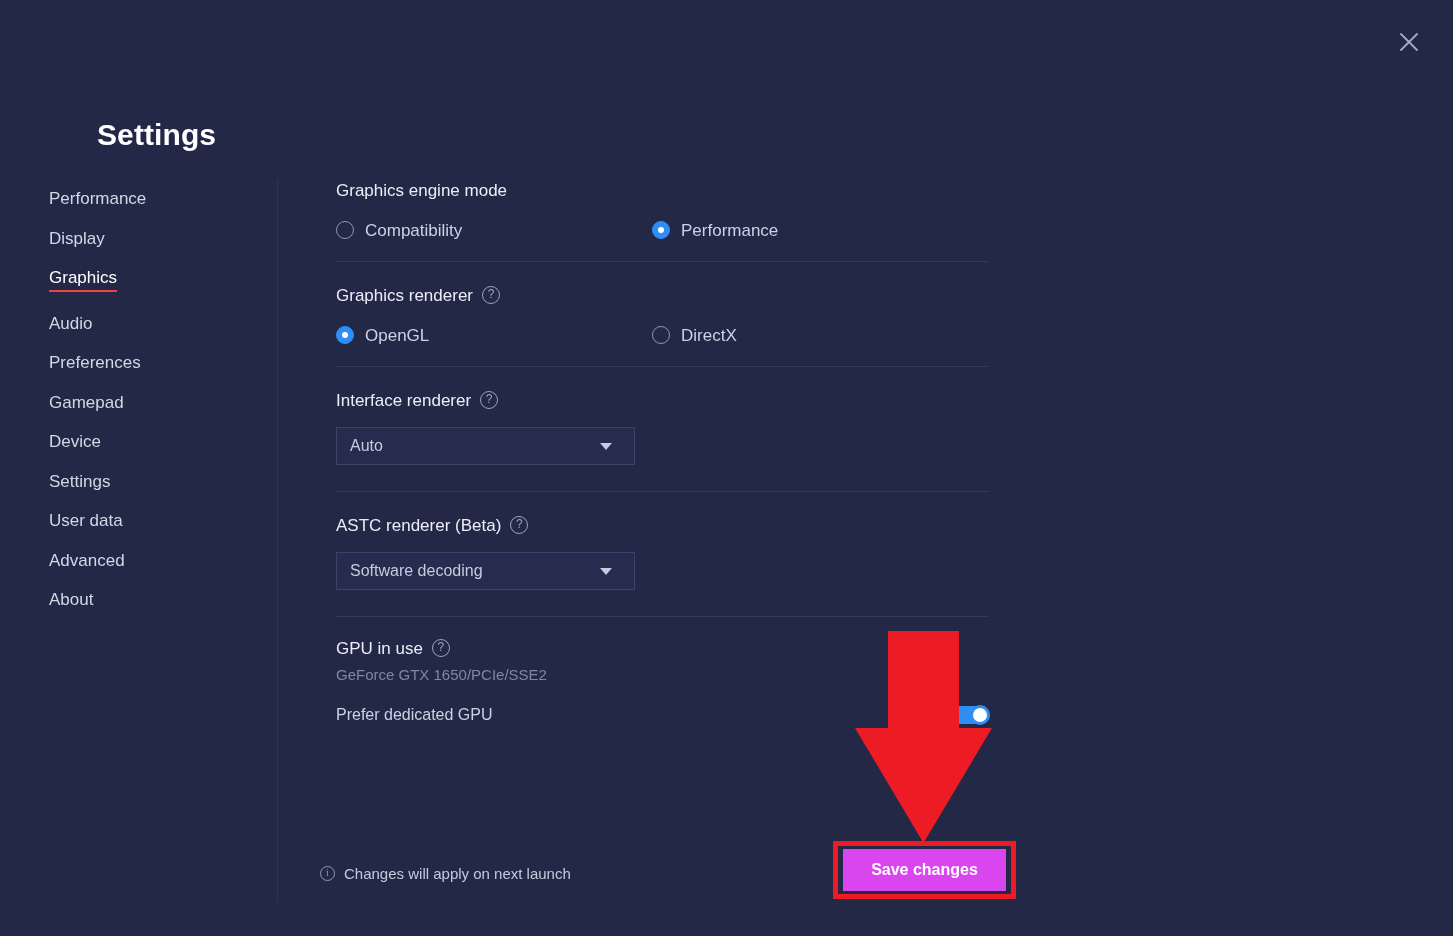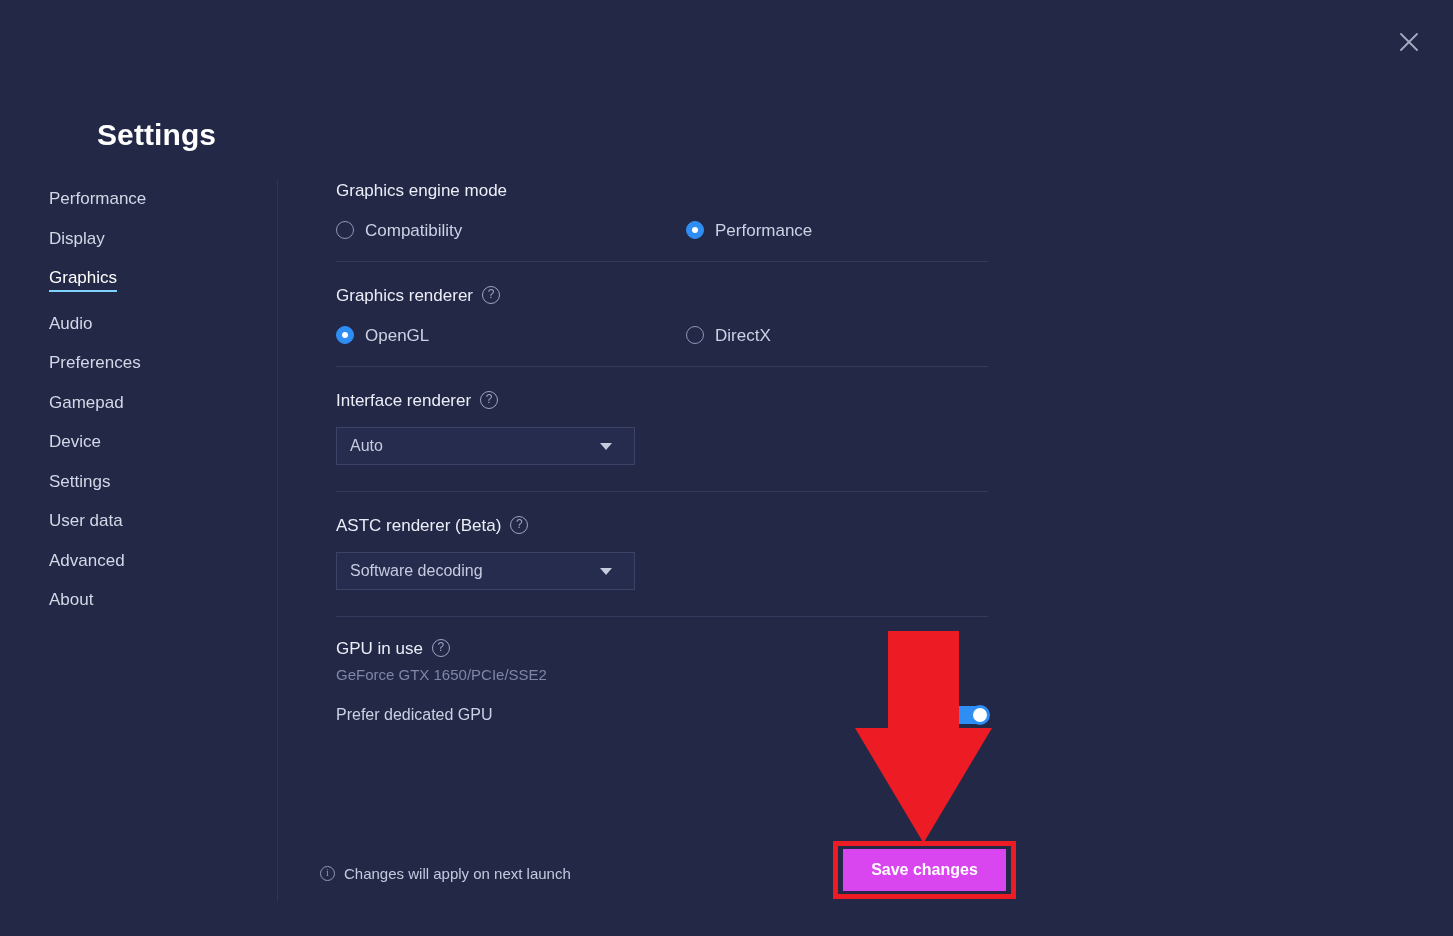--- a/index.html
+++ b/index.html
@@ -58,21 +58,21 @@
     line-height: 1;
     padding: 0;
     margin-bottom: 22.5px;
     cursor: pointer;
     display: inline-block;
     width: auto;
   }
   .nav-row { display: block; }
   .nav-item.active {
     color: #ffffff;
-    border-bottom: 2px solid #7dd3fc;
+    border-bottom: 2px solid #ef4444;
     padding-bottom: 4px;
   }
 
   
   #sidebar-divider {
     position: absolute;
     left: 277px;
     top: 180px;
     width: 1px;
     height: 722px;
@@ -113,21 +113,21 @@
 
   .radio-row {
     display: flex;
     margin-top: 22px;
   }
   .radio-opt {
     display: flex;
     align-items: center;
     gap: 11px;
     cursor: pointer;
-    width: 350px;
+    width: 316px;
   }
   .radio-opt.second { width: auto; }
 
   .radio-mark {
     width: 18px;
     height: 18px;
     border-radius: 50%;
     border: 1.8px solid #8d95b8;
     flex: none;
     display: flex;

